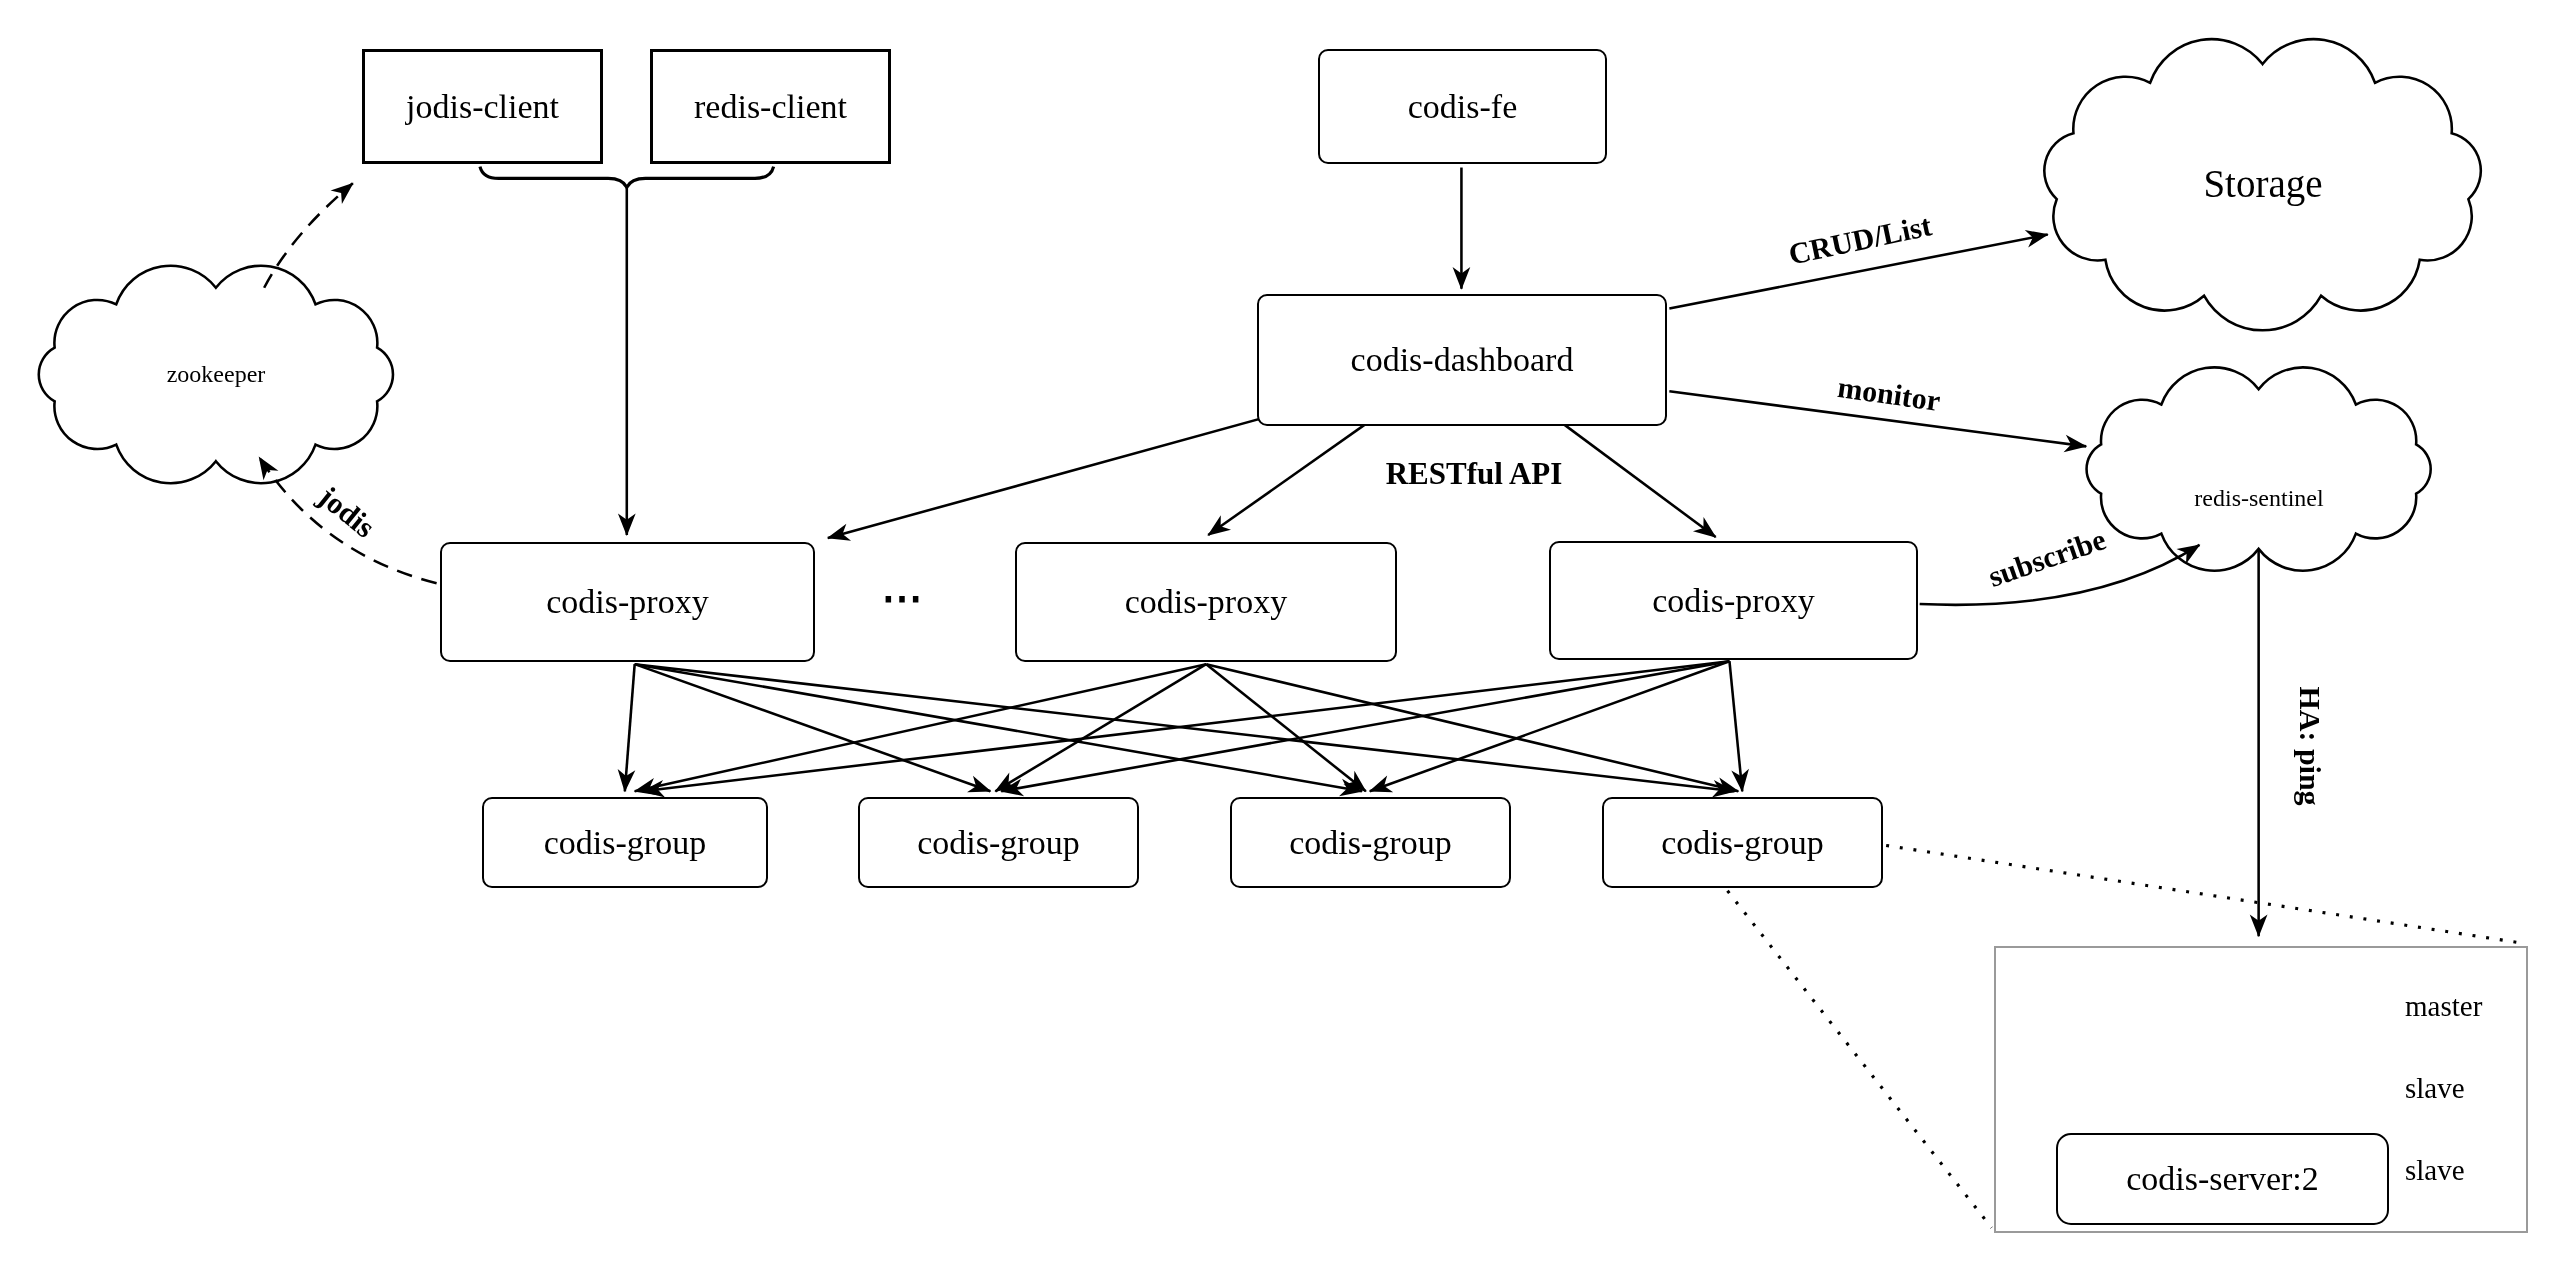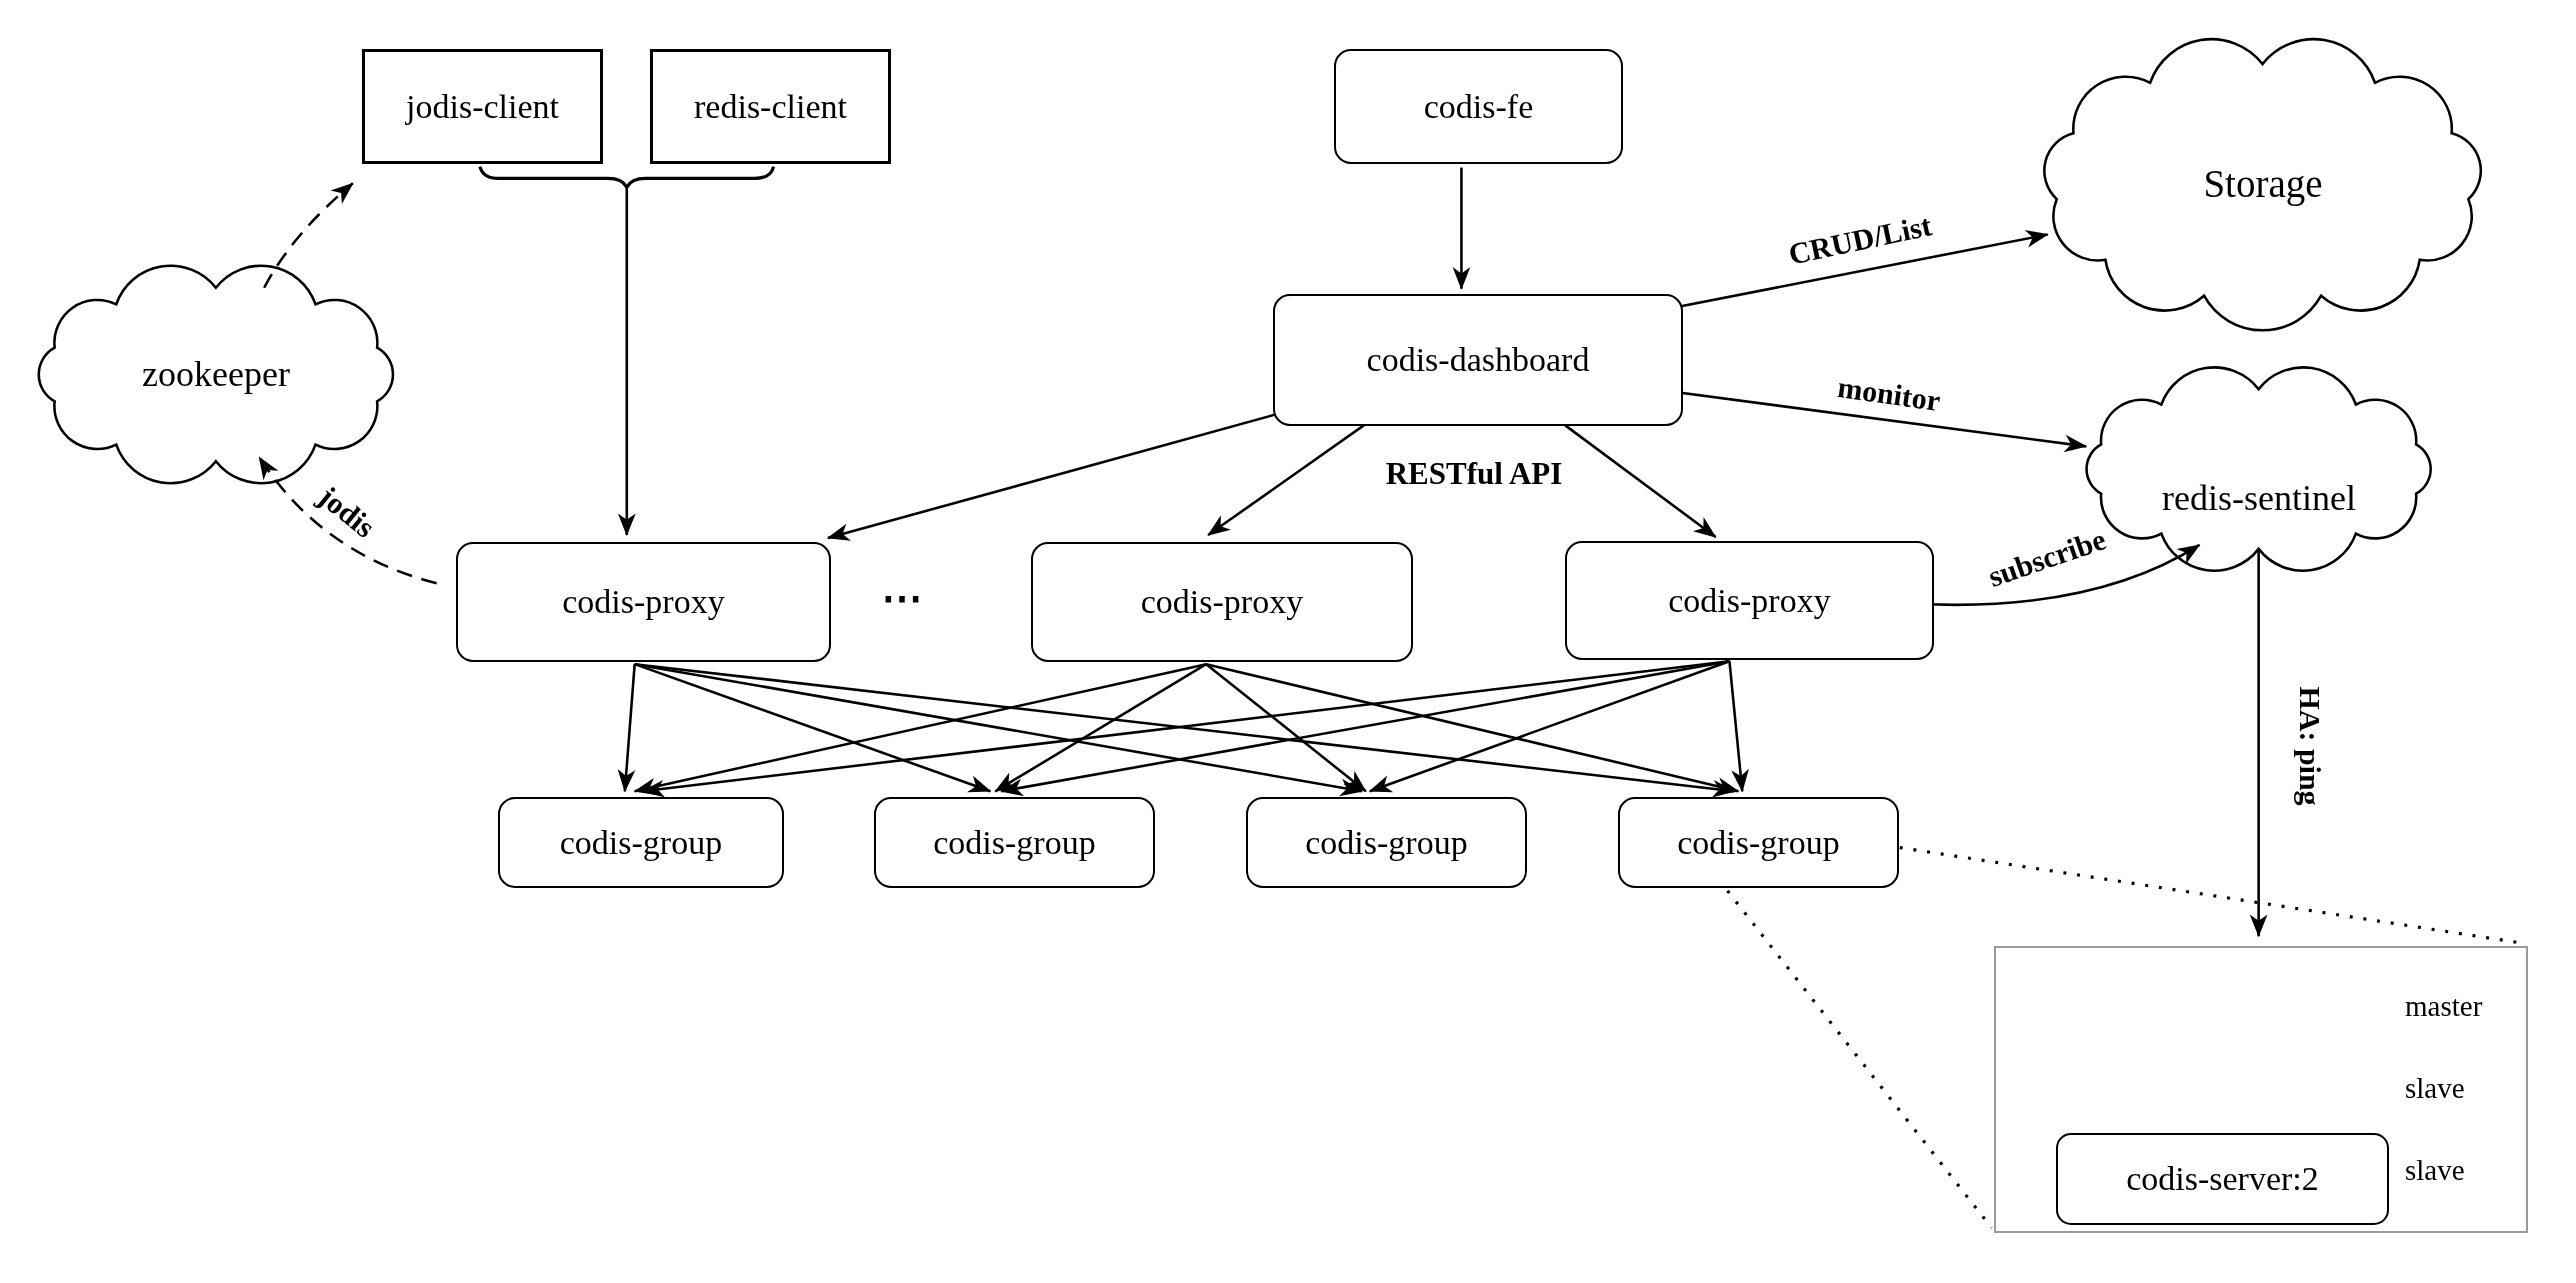--- a/index.html
+++ b/index.html
@@ -7,30 +7,30 @@
     position:relative; width:2576px; height:1283px; background:#ffffff;
     font-family:"Liberation Serif","DejaVu Serif",serif; color:#000;
     overflow:hidden;
   }
   #edges { position:absolute; left:0; top:0; }
   .box {
     position:absolute; box-sizing:border-box; background:#fff;
     border:2.6px solid #000; display:flex; align-items:center; justify-content:center;
     font-size:34px; white-space:nowrap;
   }
-  .round { border-radius:17px;margin-left:16px; }
+  .round { border-radius:10px; }
   .sharp { border-radius:0; border-width:3px; }
   .server { font-size:34px; border-radius:15px; }
   .container {
     position:absolute; box-sizing:border-box; background:#fff;
     border:2px solid #9a9a9a;
   }
   .cloudlabel {
     position:absolute; transform:translate(-50%,-50%);
-    font-size:36px; white-space:nowrap;
+    font-size:24px; white-space:nowrap;
   }
   .elabel {
     position:absolute; font-weight:bold; font-size:30px; white-space:nowrap;
   }
   .rolelabel {
     position:absolute; font-size:29px; white-space:nowrap;
   }
   .ellipsis {
     position:absolute; transform:translate(-50%,-50%);
     font-size:41px; letter-spacing:6px; font-weight:bold;

